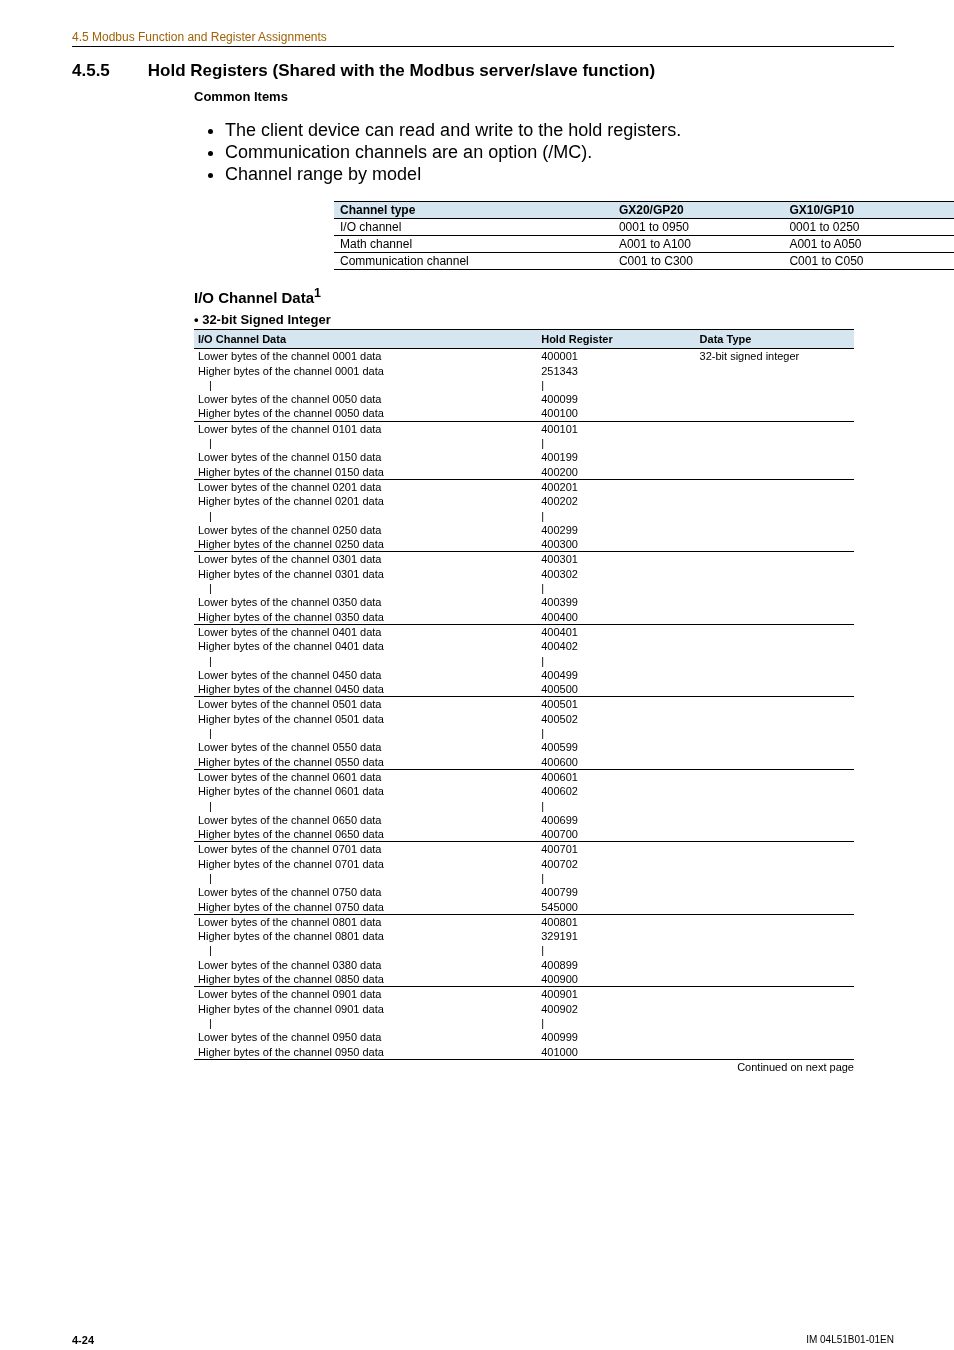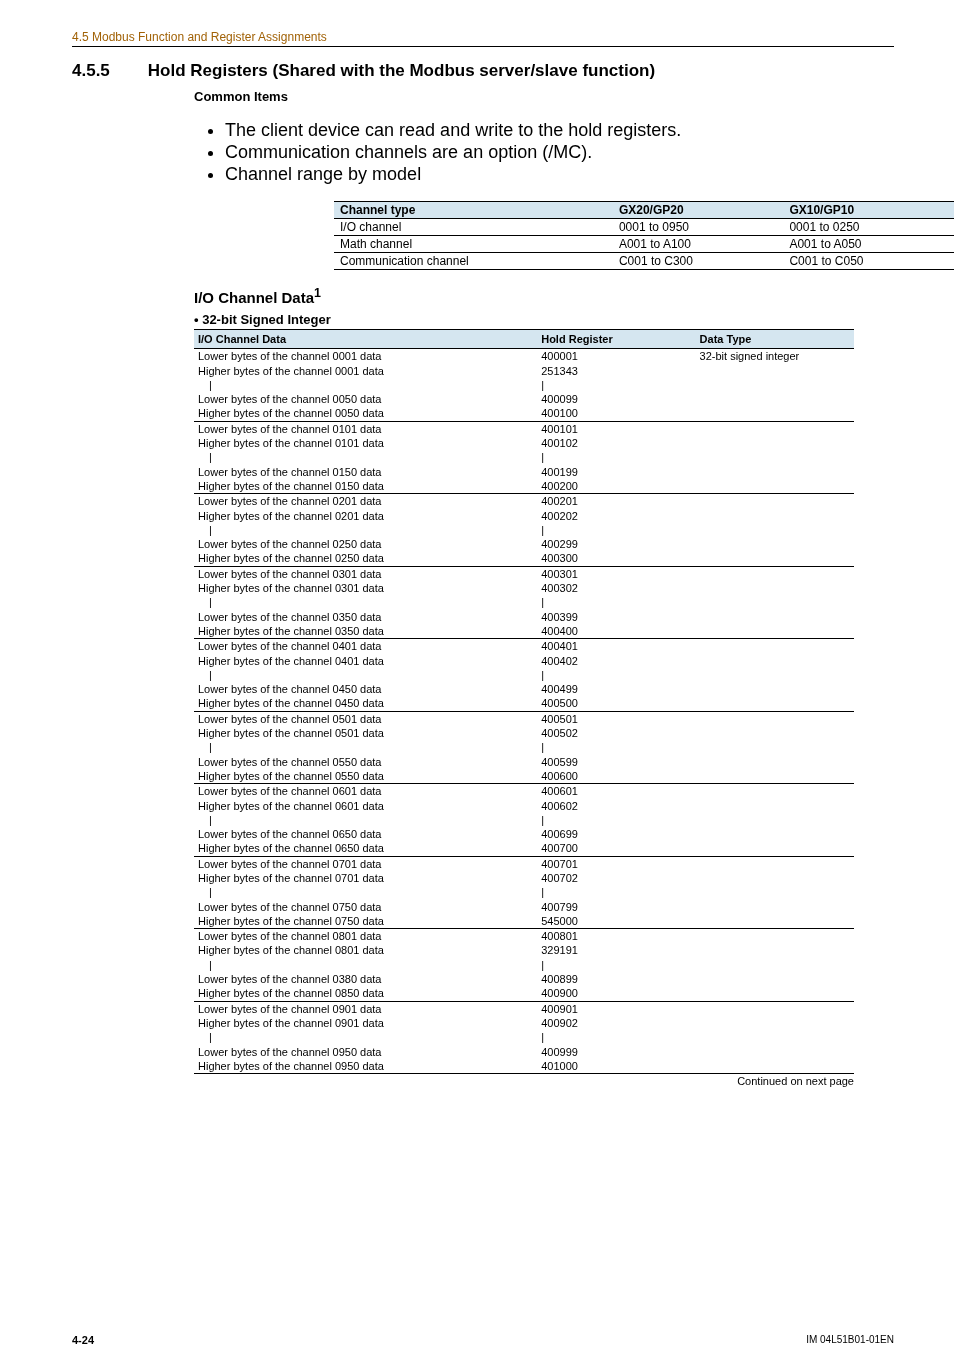--- a/index.html
+++ b/index.html
@@ -210,25 +210,20 @@
             <td>Higher bytes of the channel 0050 data</td>
             <td>400100</td>
             <td></td>
           </tr>
           <tr>
             <td>Lower bytes of the channel 0101 data</td>
             <td>400101</td>
             <td></td>
           </tr>
           <tr>
-            <td>Higher bytes of the channel 0101 data</td>
-            <td>400102</td>
-            <td></td>
-          </tr>
-          <tr>
             <td>　|</td>
             <td>|</td>
             <td></td>
           </tr>
           <tr>
             <td>Lower bytes of the channel 0150 data</td>
             <td>400199</td>
             <td></td>
           </tr>
           <tr class="group-end">

